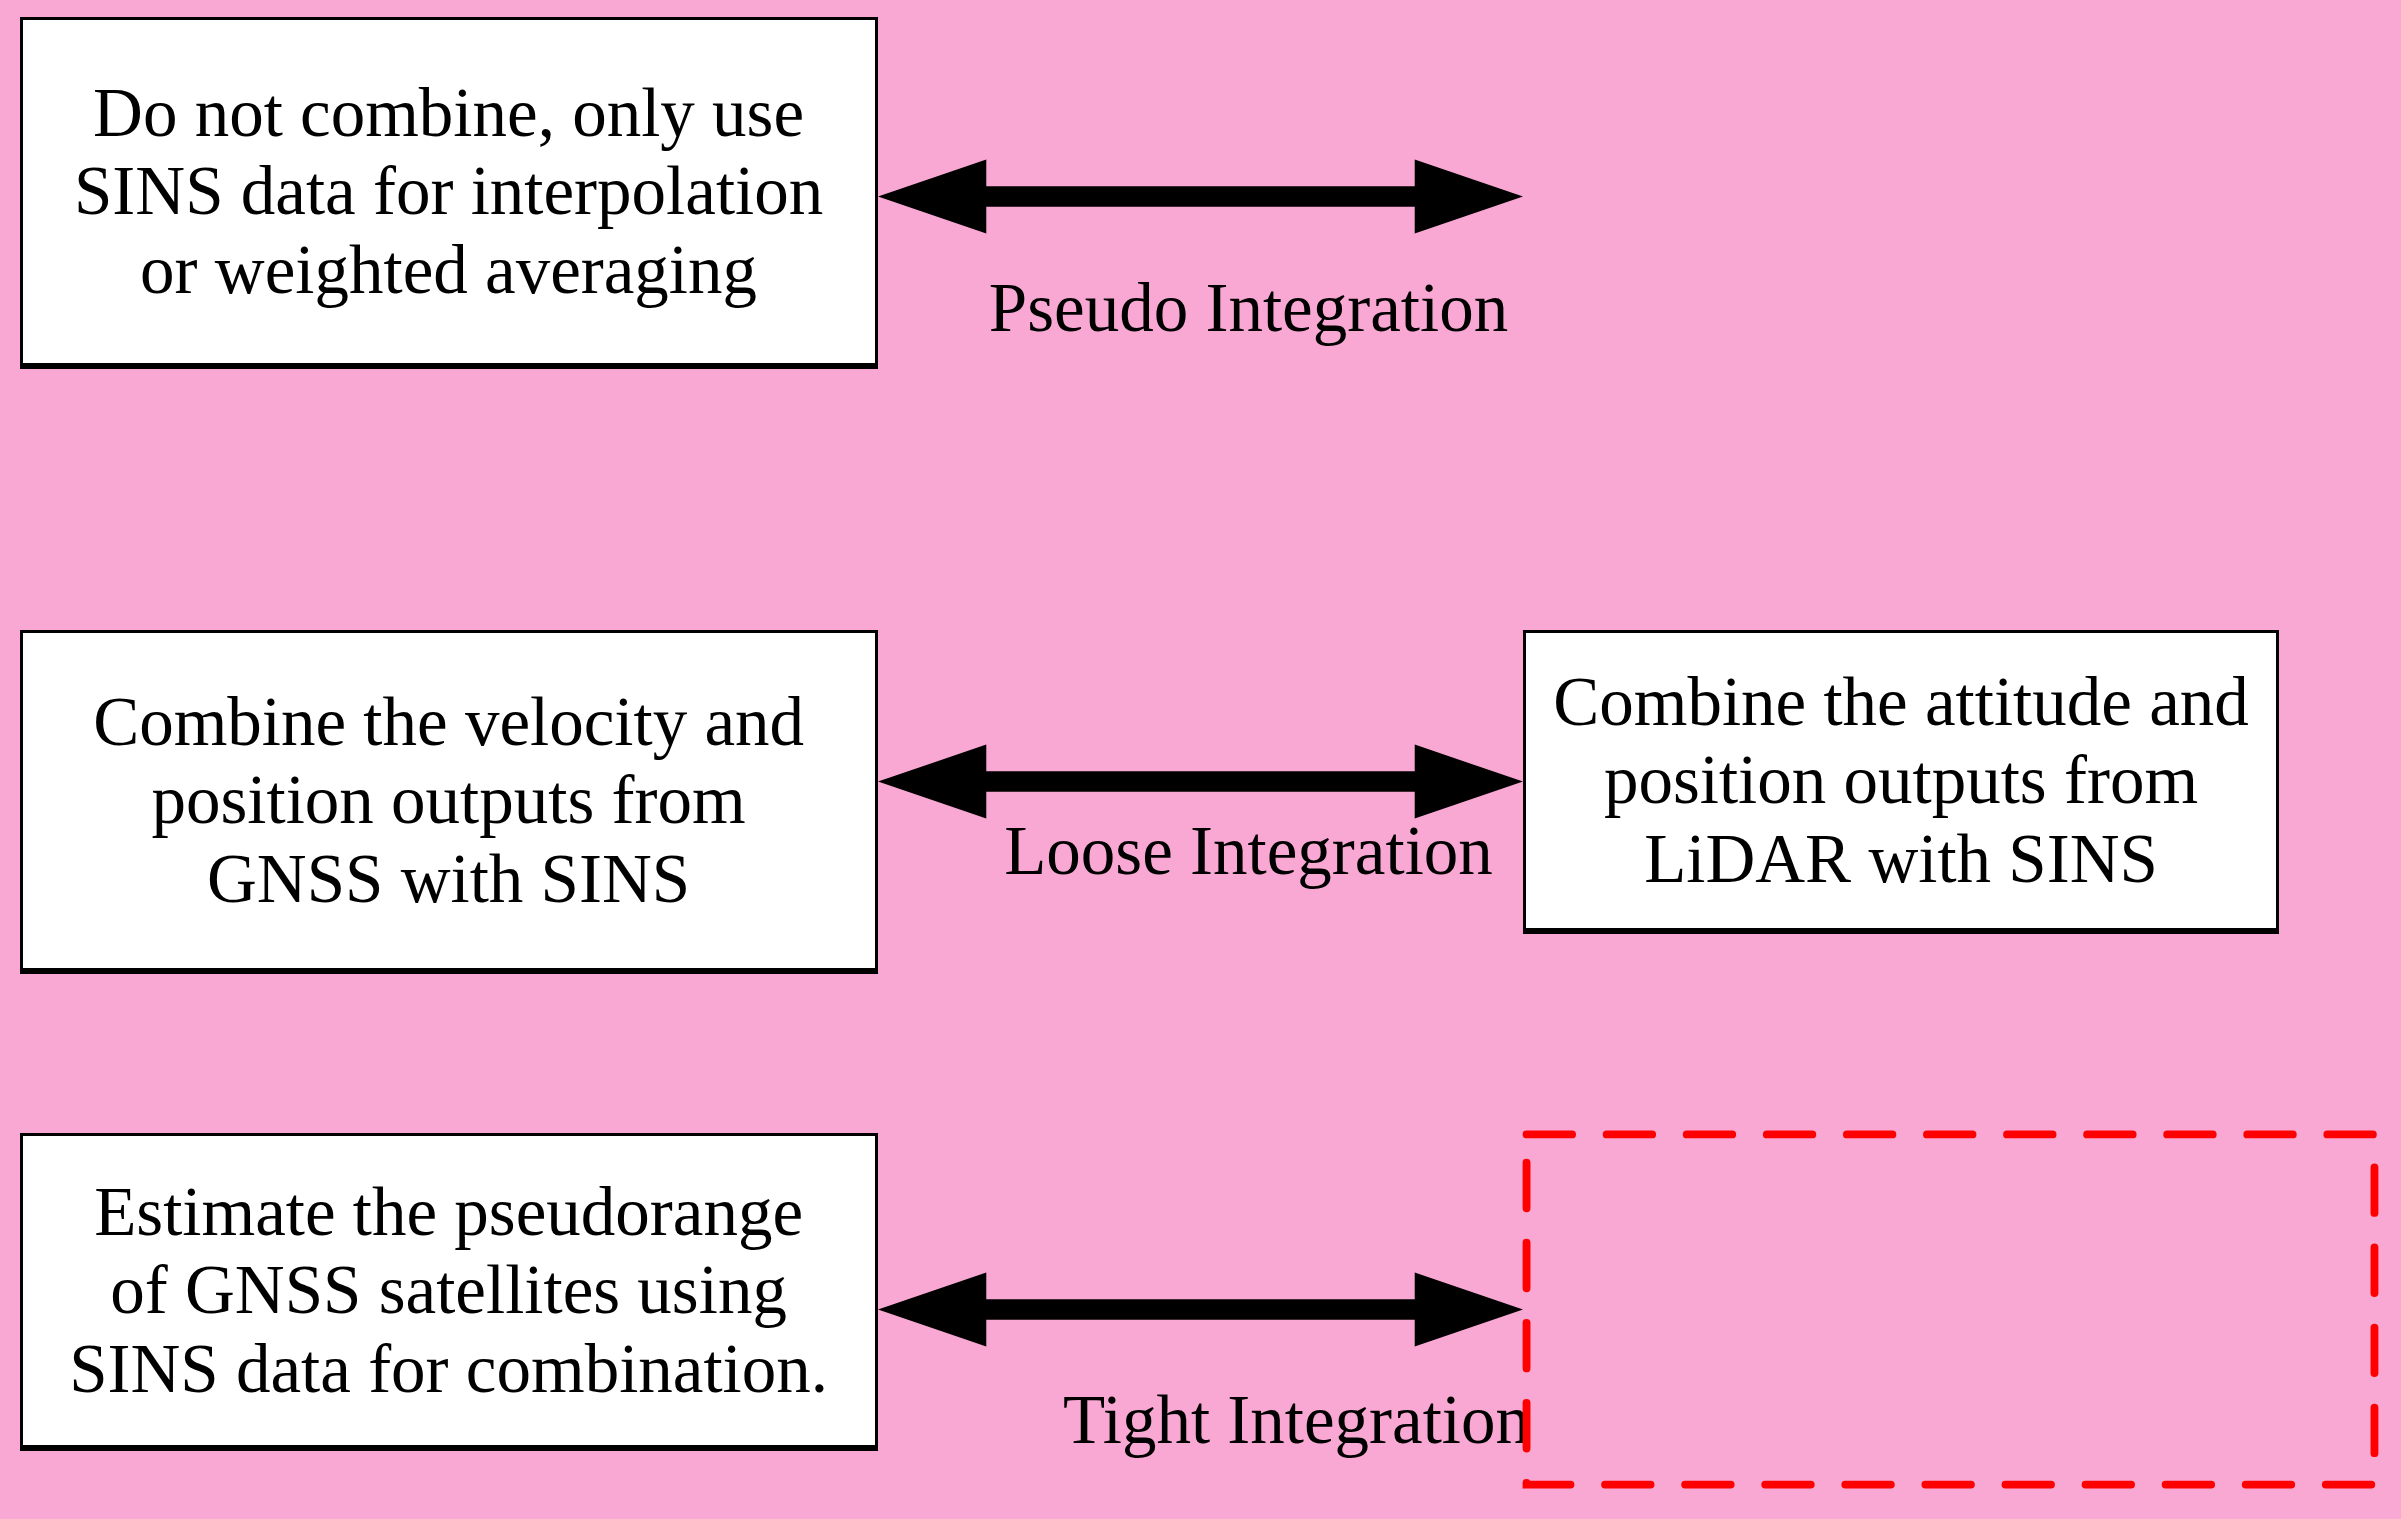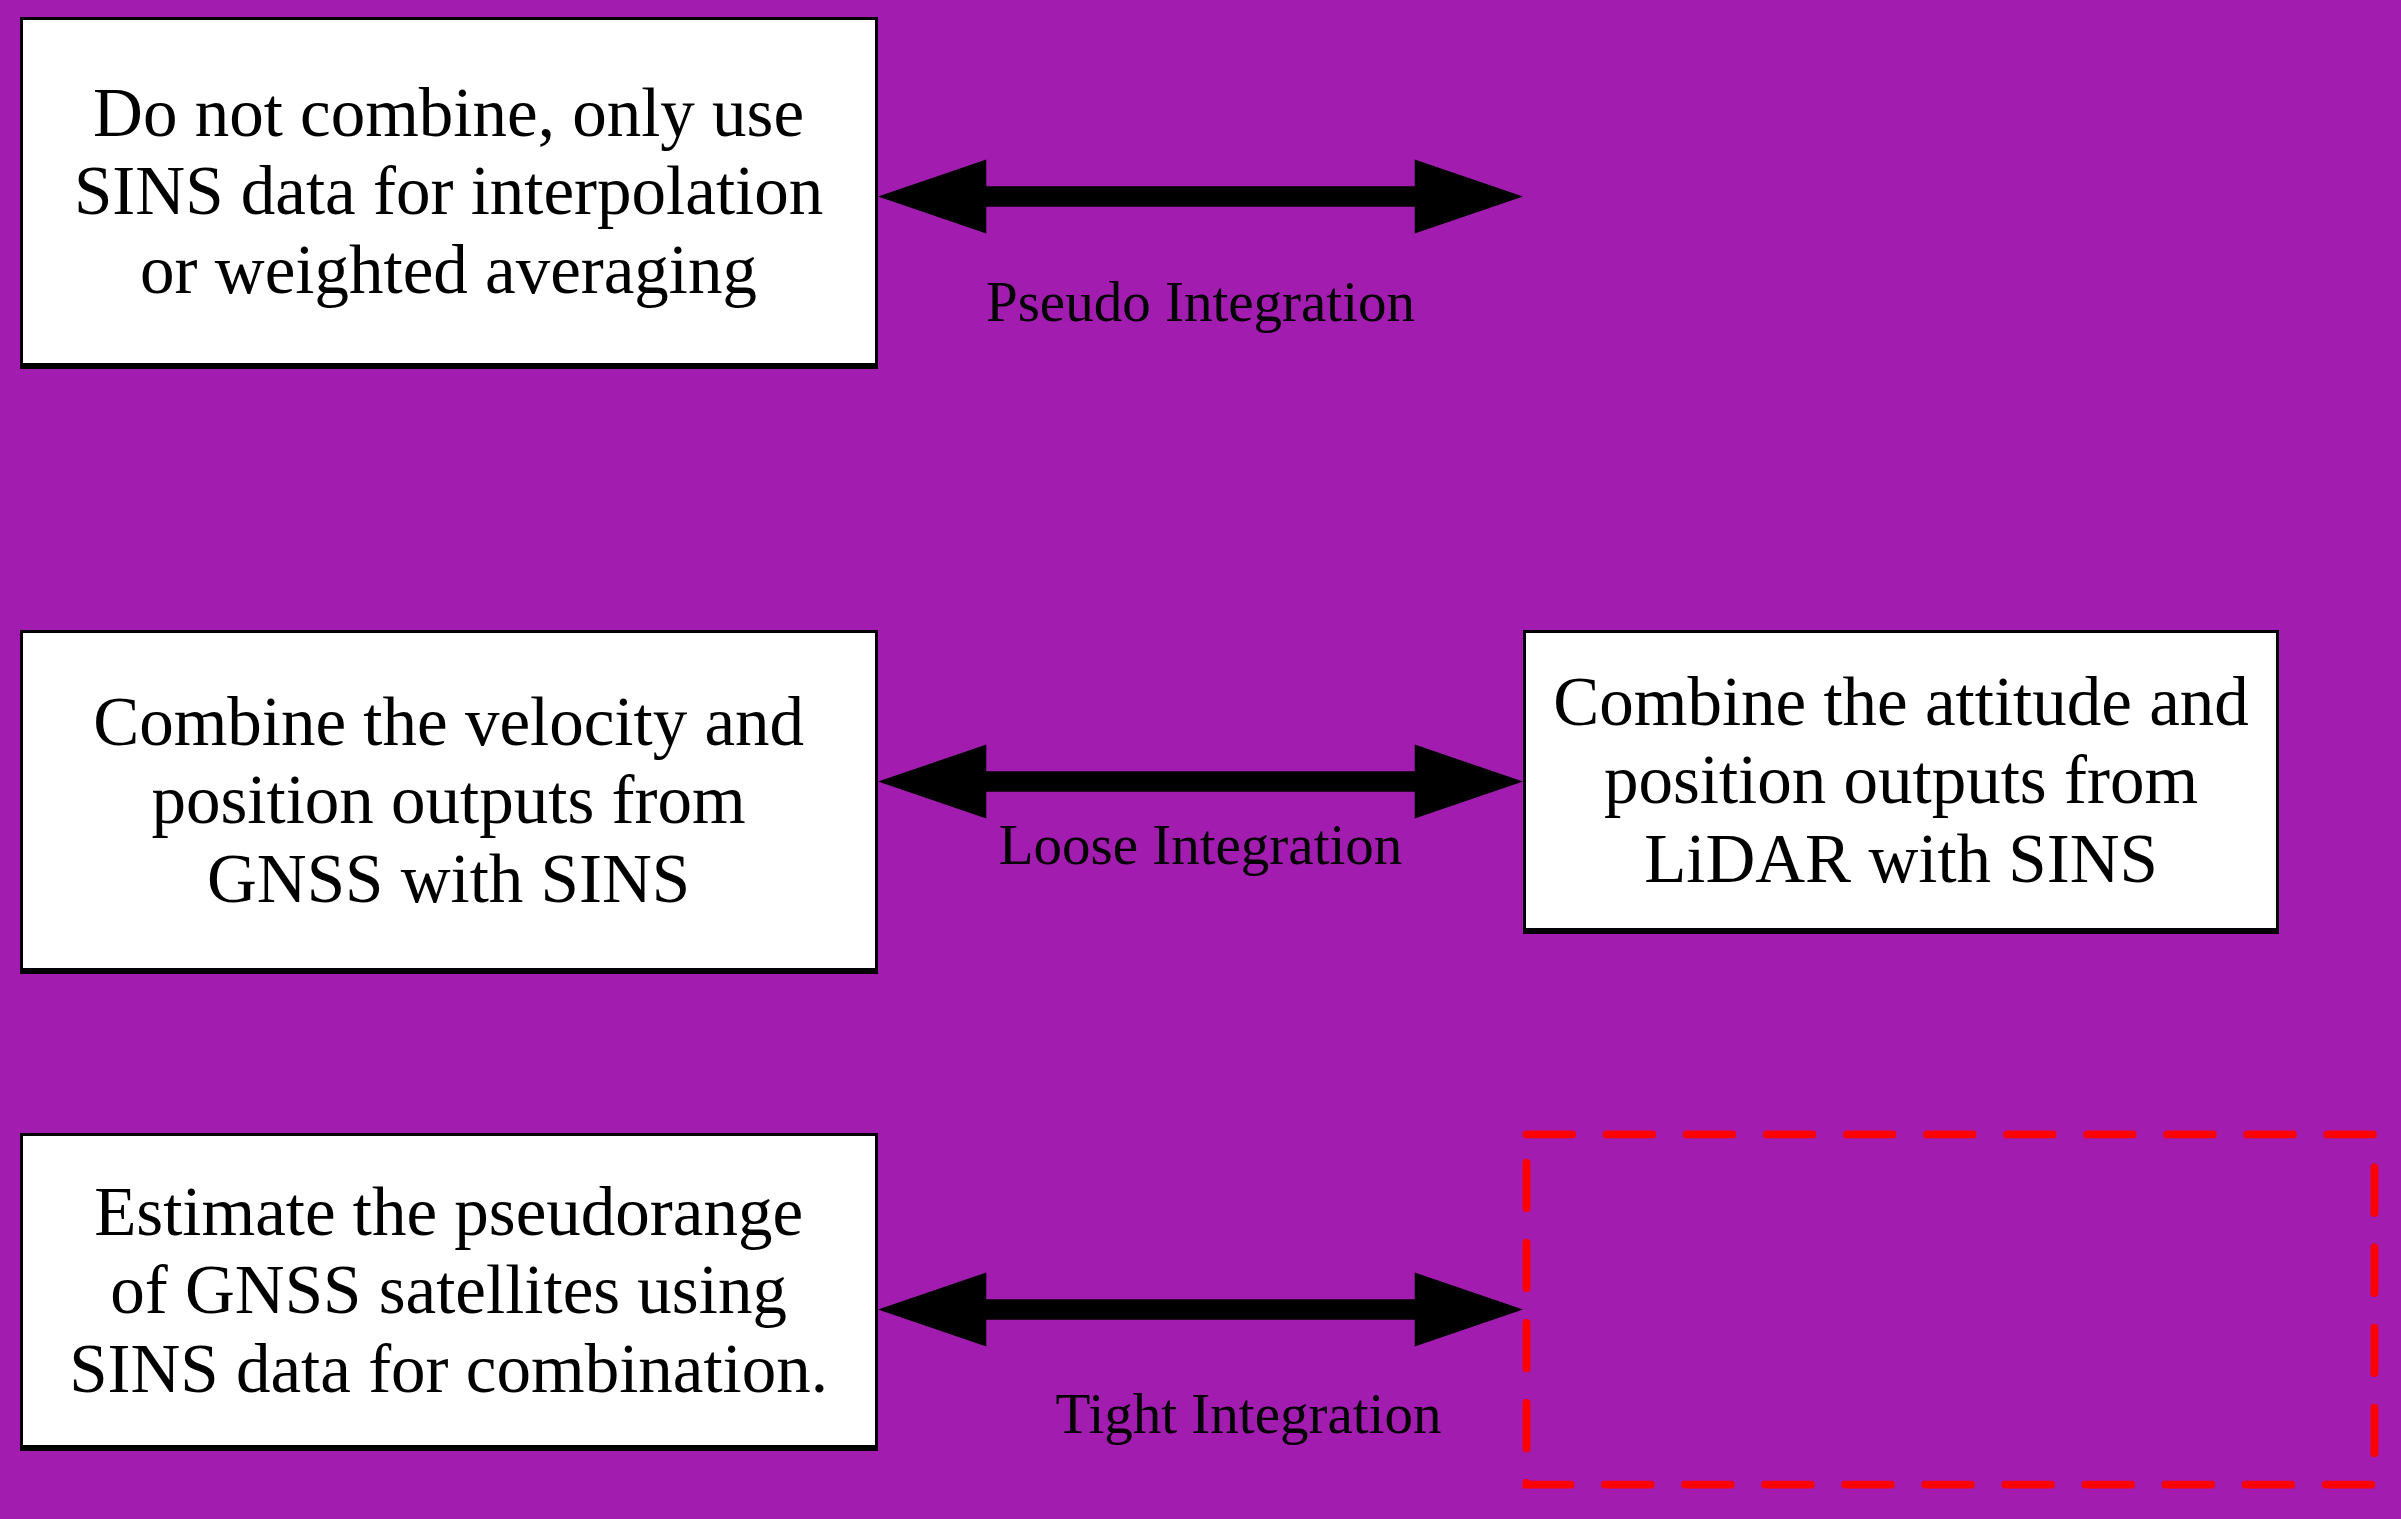--- a/index.html
+++ b/index.html
@@ -4,21 +4,21 @@
 <style>
   html, body {
     margin: 0;
     padding: 0;
     background: #ffffff;
   }
   .canvas {
     position: relative;
     width: 2401px;
     height: 1519px;
-    background: #a21caf;
+    background: #f9a8d4;
     font-family: "Liberation Serif", "DejaVu Serif", serif;
     color: #000000;
     overflow: hidden;
   }
   .box {
     position: absolute;
     box-sizing: border-box;
     border: 3.9px solid #000000;
     border-bottom-width: 6.3px;
     background: #ffffff;
@@ -38,24 +38,25 @@
     align-items: center;
     justify-content: center;
     text-align: center;
   }
   .arrow-svg {
     position: absolute;
     display: block;
   }
   .arrow-label {
     position: absolute;
-    font-size: 57px;
+    font-size: 69px;
     line-height: 1.1;
     text-align: center;
     white-space: nowrap;
+    padding-left: 48px;
   }
   .dashed-rect-svg {
     position: absolute;
     display: block;
   }
 </style>
 </head>
 <body>
 
 <div class="canvas">

